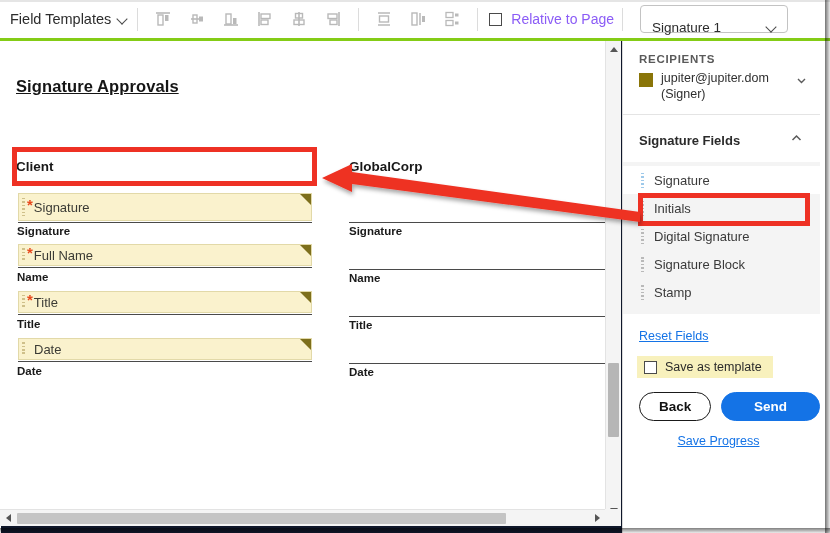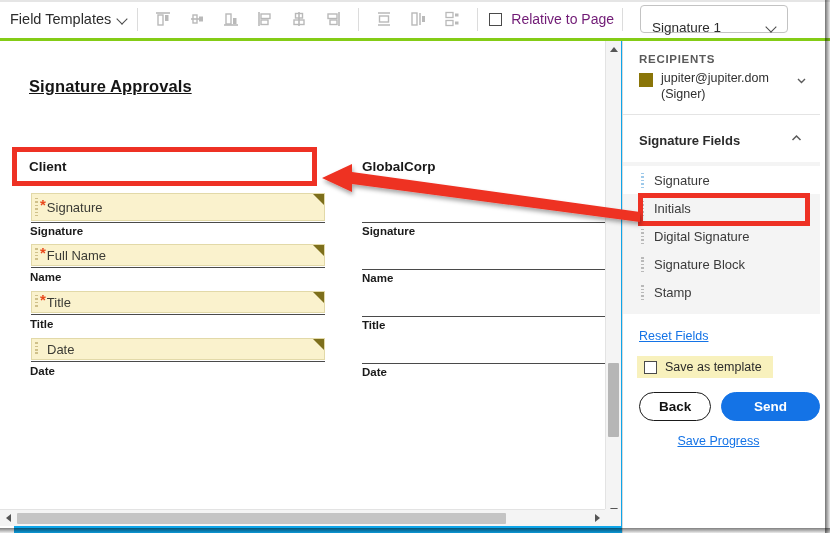--- a/index.html
+++ b/index.html
@@ -81,21 +81,21 @@
     cursor: default;
   }
   .cb-square {
     width: 13px; height: 13px;
     border: 1.7px solid #4a4a4a;
     box-sizing: border-box;
     background: #fff;
   }
   .rel-page .rp-label {
     font-size: 14px;
-    color: #701a75;
+    color: #8b5cf6;
   }
   .select-box {
     width: 148px;
     height: 28px;
     border: 1px solid #c3c3c3;
     border-radius: 4px;
     background: #fff;
     display: flex;
     align-items: center;
     justify-content: space-between;
@@ -105,24 +105,24 @@
     cursor: default;
   }
   .select-box .sel-val {
     font-size: 13.5px;
     color: #2c2c2c;
   }
 
   
   .doc-area {
     position: absolute;
-    left: 14px; top: 41px;
+    left: 1px; top: 41px;
     width: 621px;
     height: 492px;
-    background: #0ea5e9;
+    background: #0f172a;
     overflow: hidden;
   }
   .doc-page {
     position: absolute;
     left: 0; top: 0;
     width: 605px;
     height: 470px;
     background: #fff;
   }
   .doc-title {

